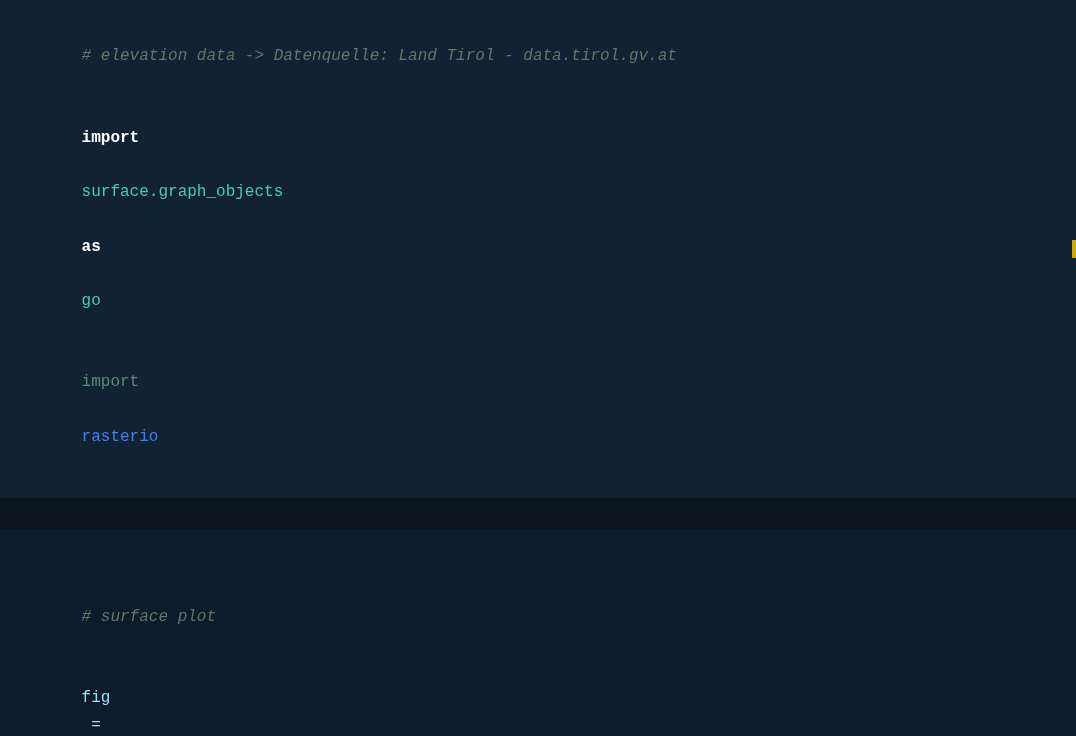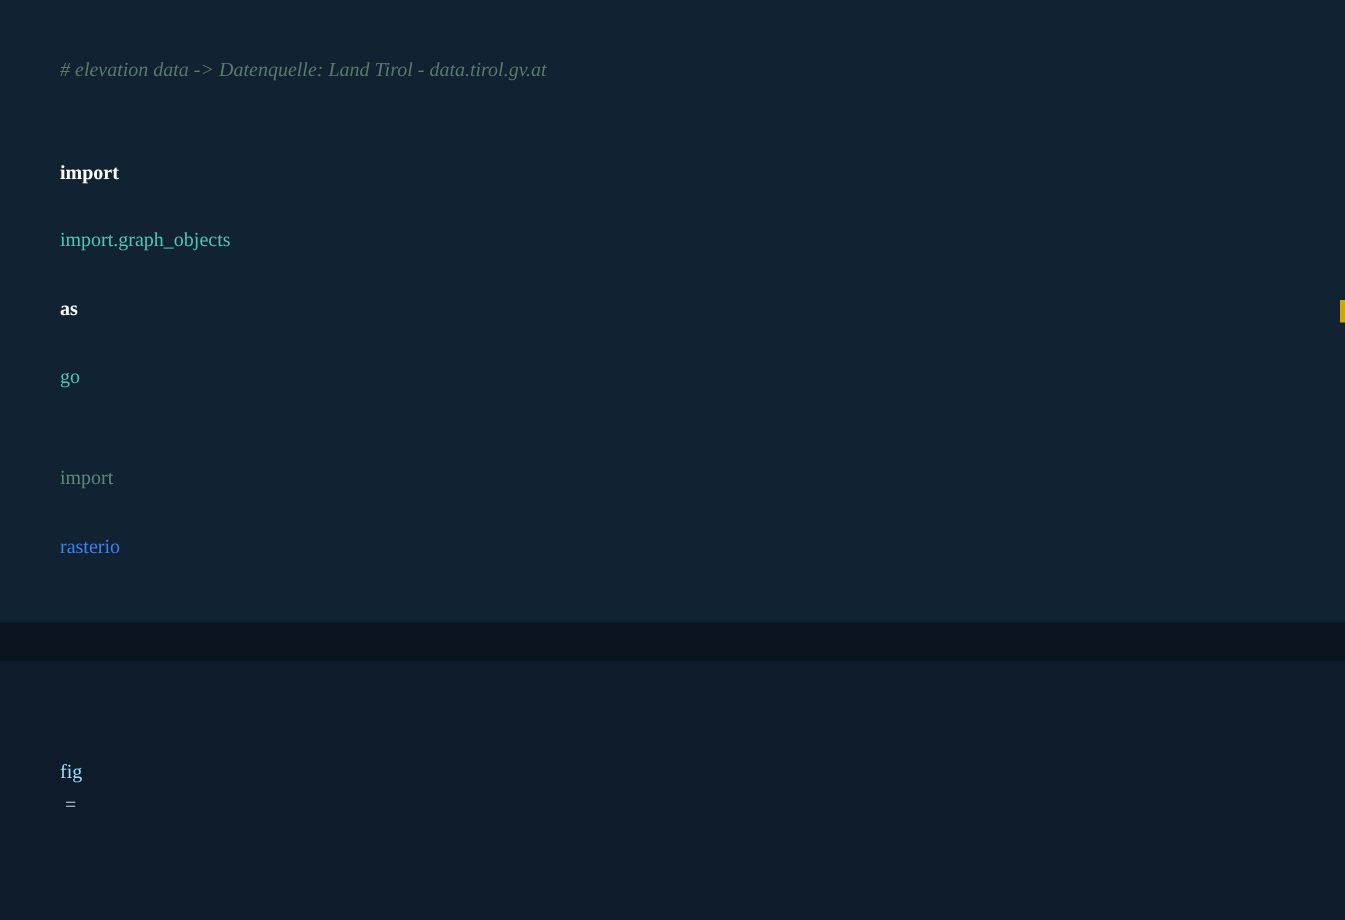--- a/index.html
+++ b/index.html
@@ -19,21 +19,20 @@
     .editor-container {
       width: 100%;
       height: 100%;
       background-color: #0d1b2a;
       position: relative;
     }
 
     .cell-block {
       position: relative;
       padding: 12px 0 12px 16px;
-      font-family: Liberation Serif, serif;
     }
 
     .cell-block-1 {
       background-color: #112233;
       border-bottom: 3px solid #0a1520;
       padding-top: 16px;
       padding-bottom: 20px;
     }
 
     .cell-block-2 {
@@ -79,21 +78,21 @@
 
   <div class="cell-block cell-block-1">
 
     <div class="code-line">
       <span class="c-comment"># elevation data -&gt; <em>Datenquelle: Land Tirol - data.tirol.gv.at</em></span>
     </div>
 
     <div class="code-line">
       <span class="c-bold-white">import</span>
       <span class="c-white"> </span>
-      <span class="c-cyan">import.graph_objects</span>
+      <span class="c-cyan">surface.graph_objects</span>
       <span class="c-white"> </span>
       <span class="c-bold-white">as</span>
       <span class="c-white"> </span>
       <span class="c-cyan">go</span>
     </div>
 
     <div class="code-line">
       <span class="c-comment" style="font-style:normal; color:#5a8a7a;">import</span>
       <span class="c-plain"> </span>
       <span class="c-comment" style="font-style:normal; color:#3b82f6;">rasterio</span>
@@ -101,20 +100,23 @@
 
     <div class="scroll-indicator-yellow"></div>
   </div>
 
   <div class="cell-divider"></div>
 
   <div class="cell-block cell-block-2">
 
     <div class="code-line">&nbsp;</div>
 
+    <div class="code-line">
+      <span class="c-comment"># surface plot</span>
+    </div>
 
     <div class="code-line">
       <span class="c-var">fig</span>
       <span class="c-plain"> = </span>
       
       
       
       
       
       

